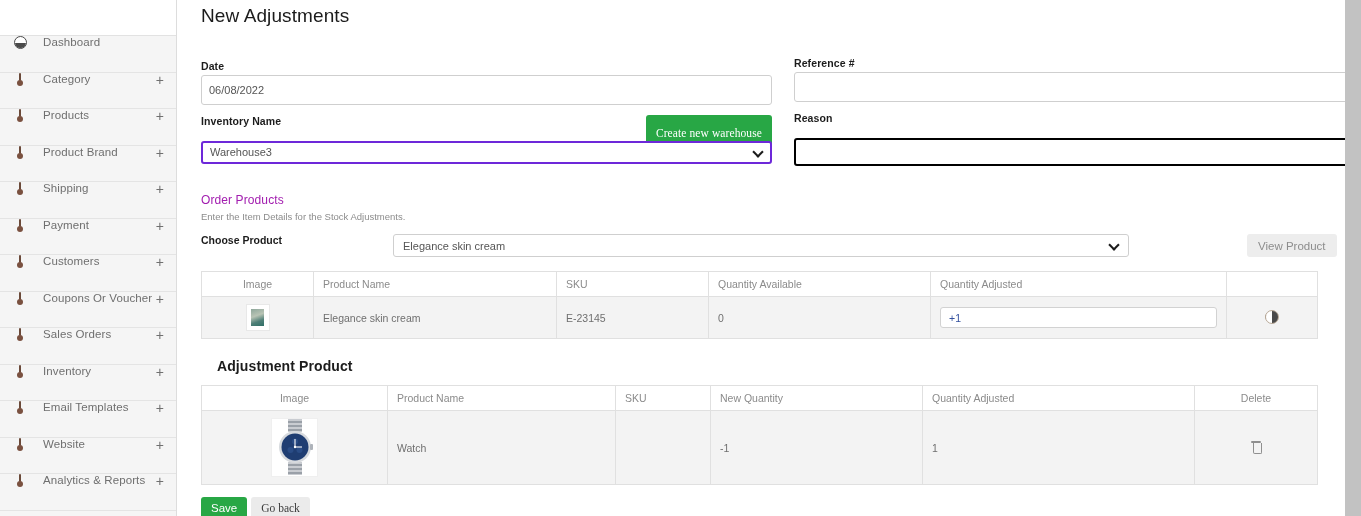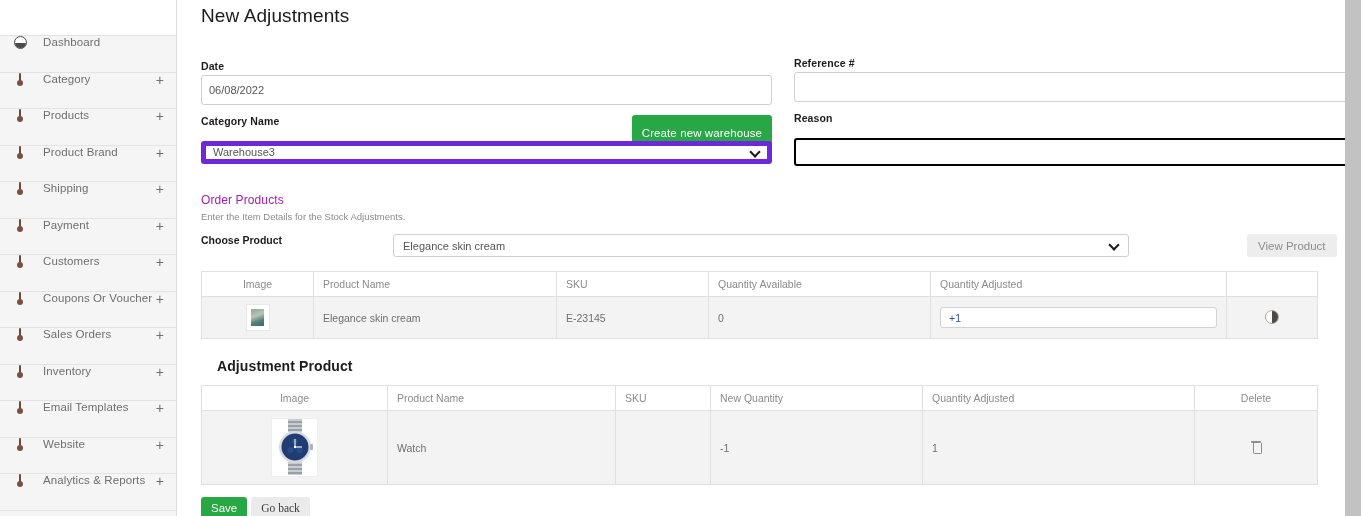--- a/index.html
+++ b/index.html
@@ -161,27 +161,27 @@
   }
   .btn-green {
     background: #28a745;
     color: #ffffff;
     border: none;
     border-radius: 3px;
     font-size: 11.5px;
     height: 36px;
     padding: 0 10px;
     cursor: pointer;
-    font-family: Liberation Sans, sans-serif;
+    font-family: Liberation Serif, serif;
     letter-spacing: .1px;
   }
   .select-box {
     width: 100%;
     height: 23px;
-    border: 5px solid #6d28d9;
+    border: 2px solid #6d28d9;
     border-radius: 3px;
     background: #ffffff;
     font-size: 11px;
     color: #555555;
     padding: 0 7px;
     position: relative;
     display: flex;
     align-items: center;
     cursor: pointer;
   }
@@ -516,21 +516,21 @@
   <main class="main">
 
     <h1 class="page-title">New Adjustments</h1>
 
     <div class="form-row">
       <div class="col-left">
         <div class="fld-label">Date</div>
         <input class="text-input" type="text" value="06/08/2022" style="">
 
         <div class="label-row">
-          <div class="fld-label">Category Name</div>
+          <div class="fld-label">Inventory Name</div>
           <button class="btn-green">Create new warehouse</button>
         </div>
 
         <div class="select-box">
           <span>Warehouse3</span>
           <span class="chev"></span>
         </div>
       </div>
 
       <div class="col-right">

